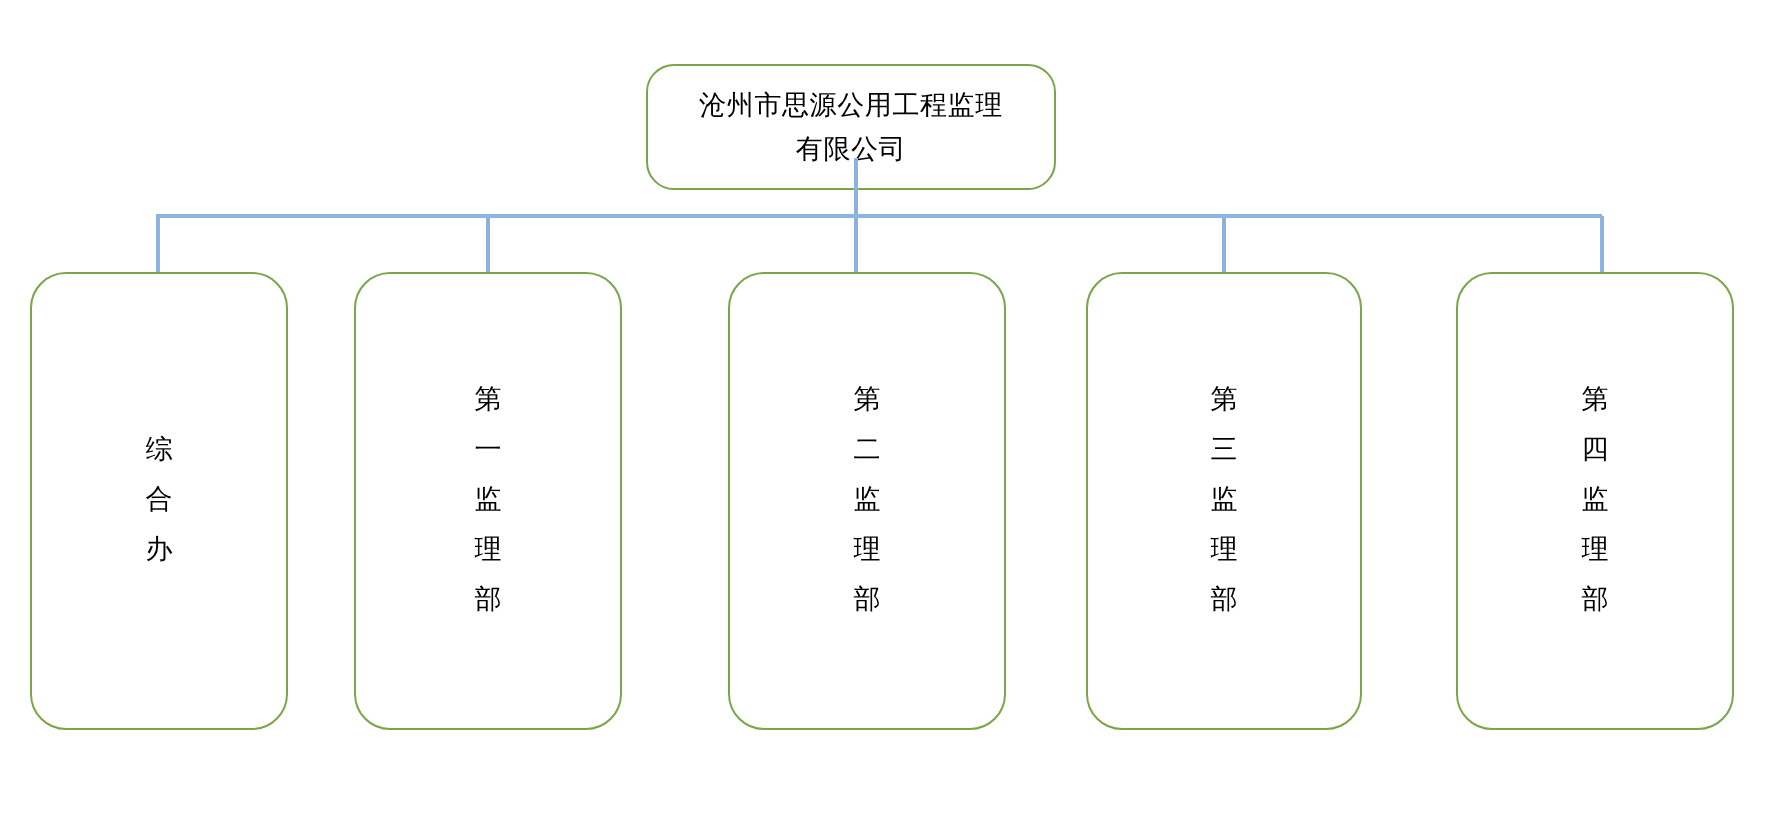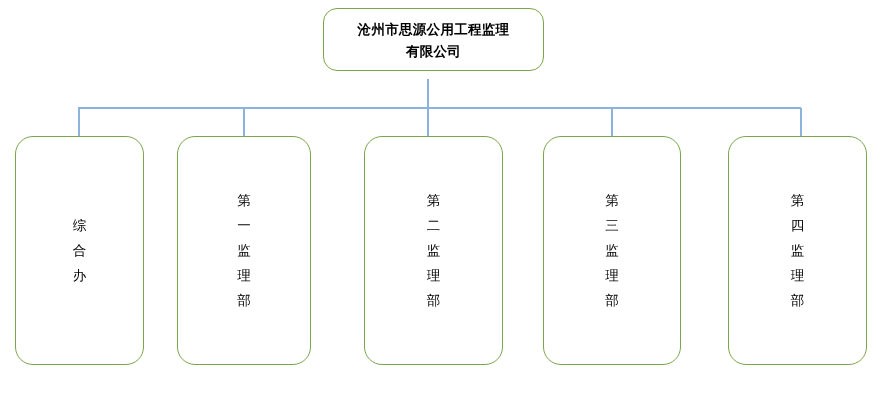--- a/index.html
+++ b/index.html
@@ -26,25 +26,24 @@
     background: #ffffff;
     border: 1px solid #7aa549;
     border-radius: 18px;
     display: flex;
     align-items: center;
     justify-content: center;
     text-align: center;
   }
   .node-root {
     left: 323px;
-    top: 8px;
-    width: 221px;
+    top: 32px;
+    width: 205px;
     height: 63px;
     border-radius: 14px;
-    font-weight: bold;
   }
   .node-root .node-label {
     font-size: 13.5px;
     line-height: 22px;
     color: #000000;
     letter-spacing: 0.3px;
     white-space: pre-line;
   }
   .node-child {
     top: 136px;

